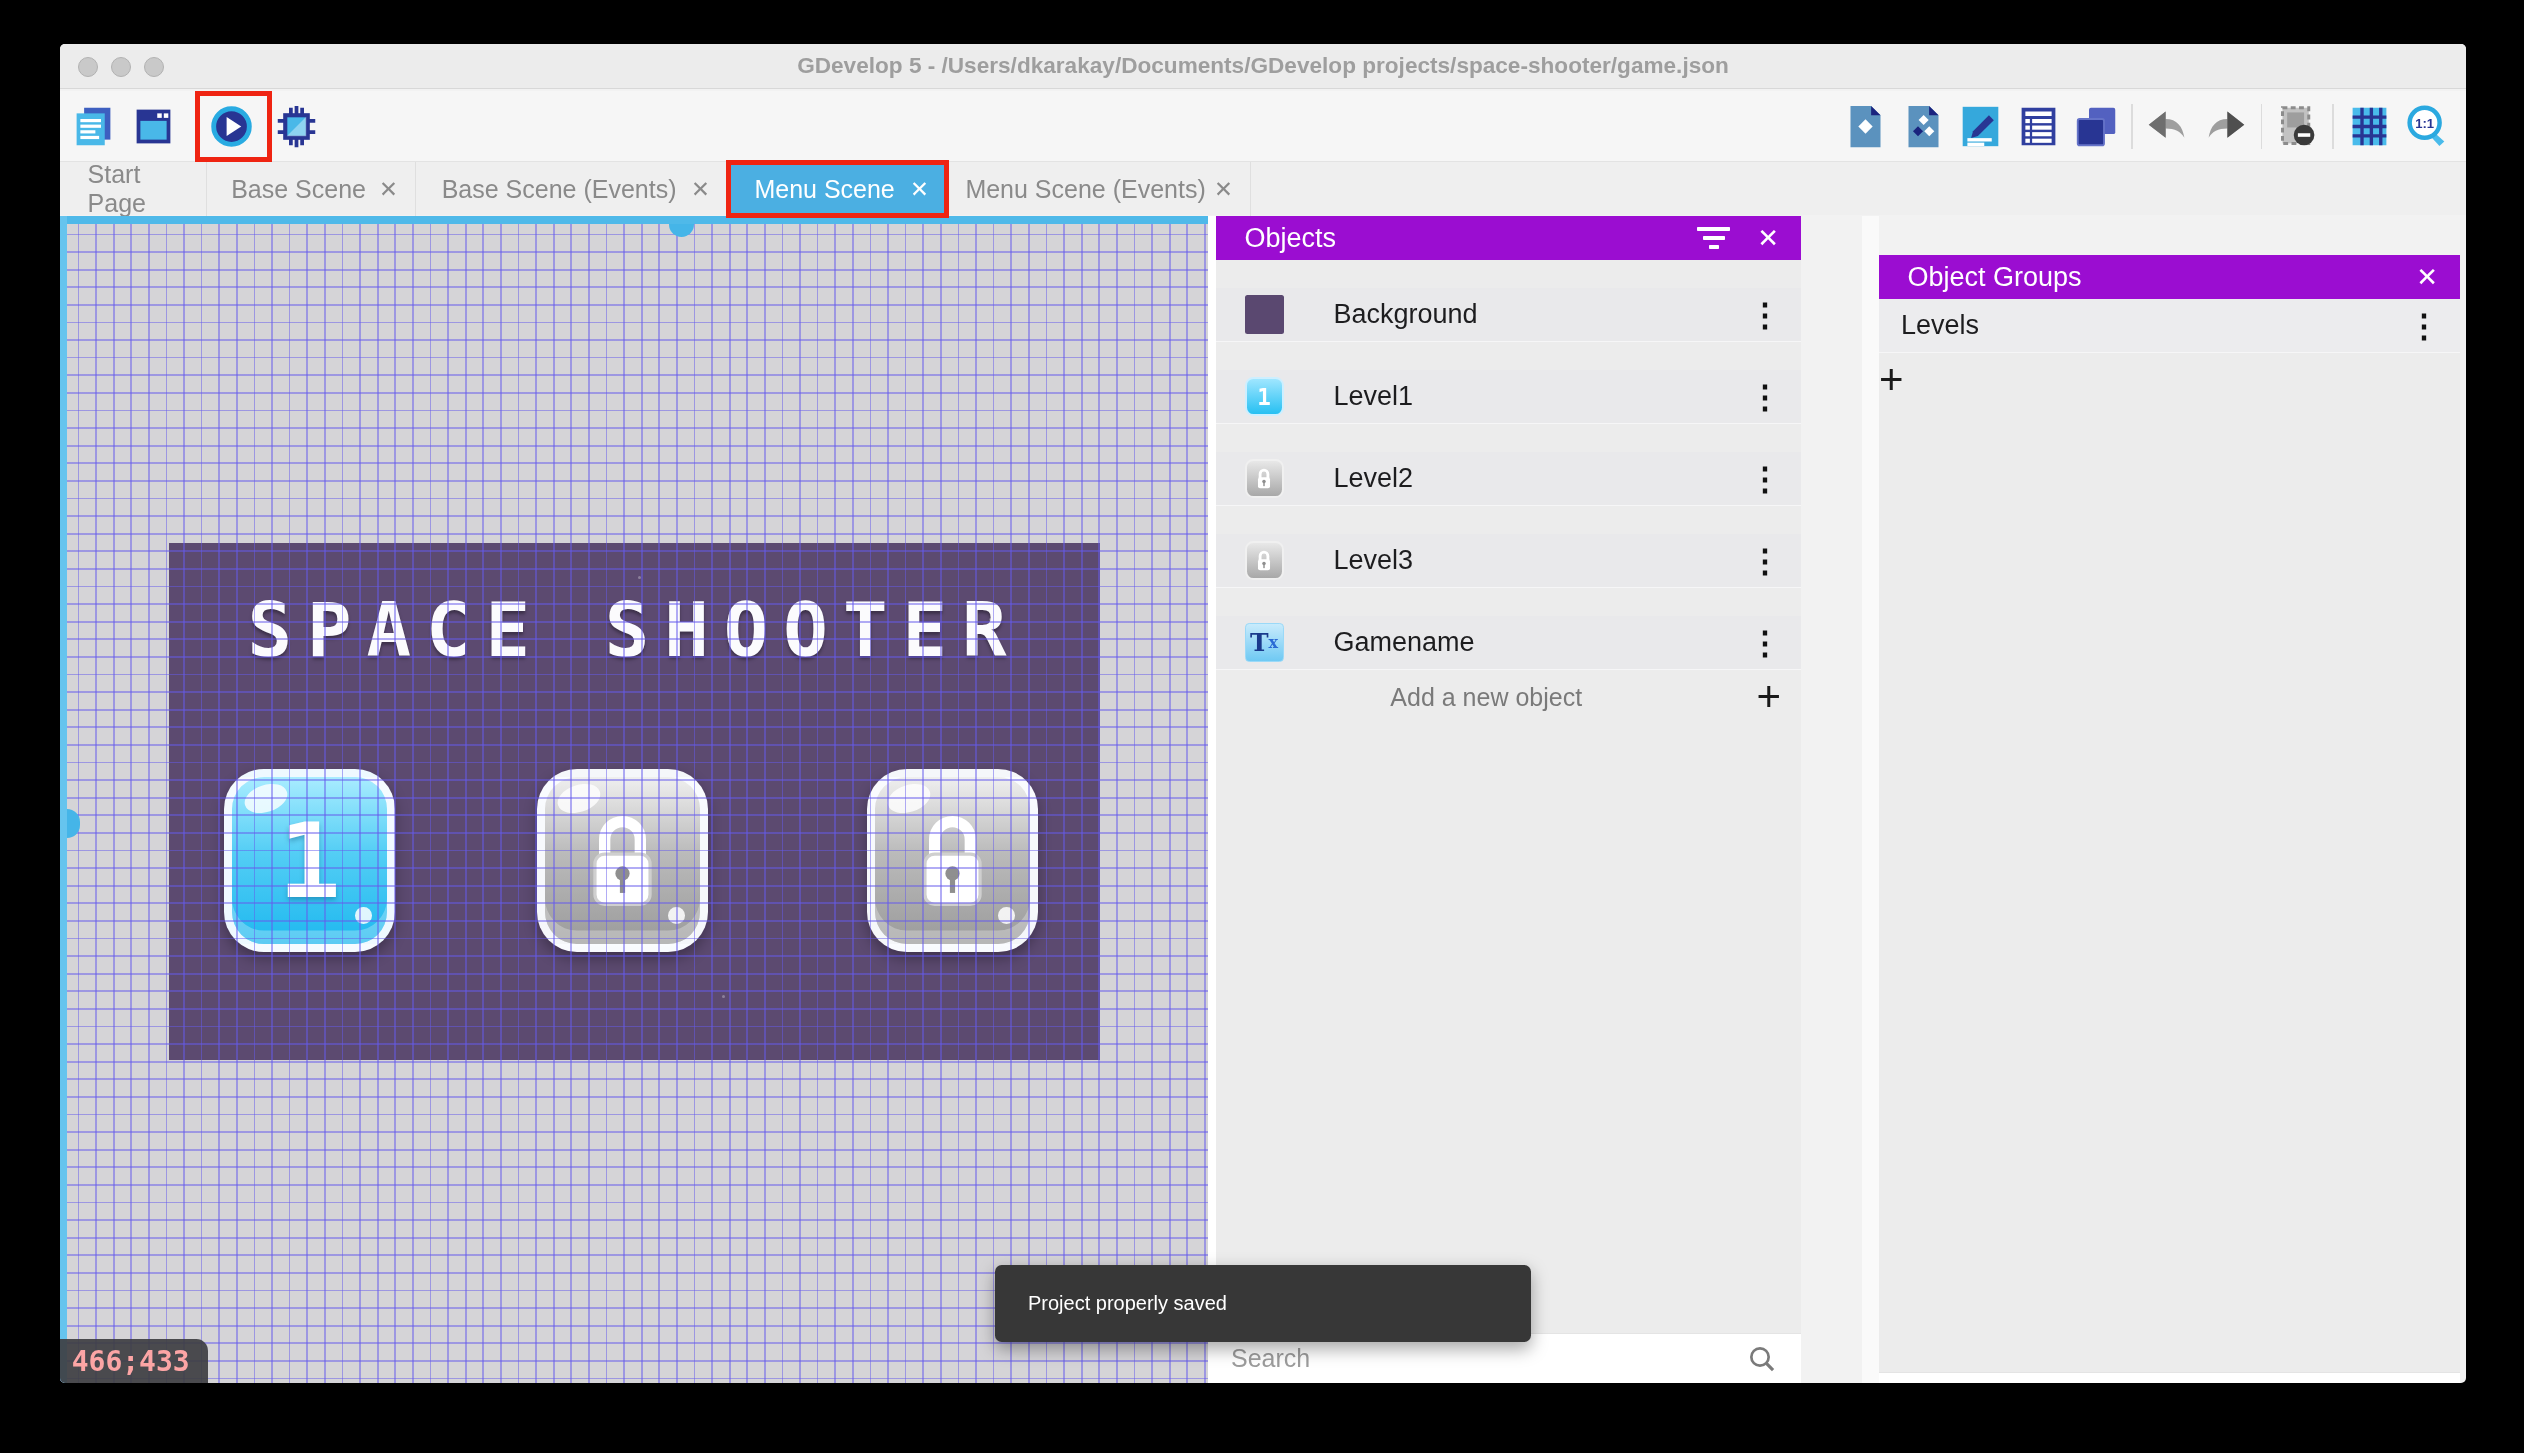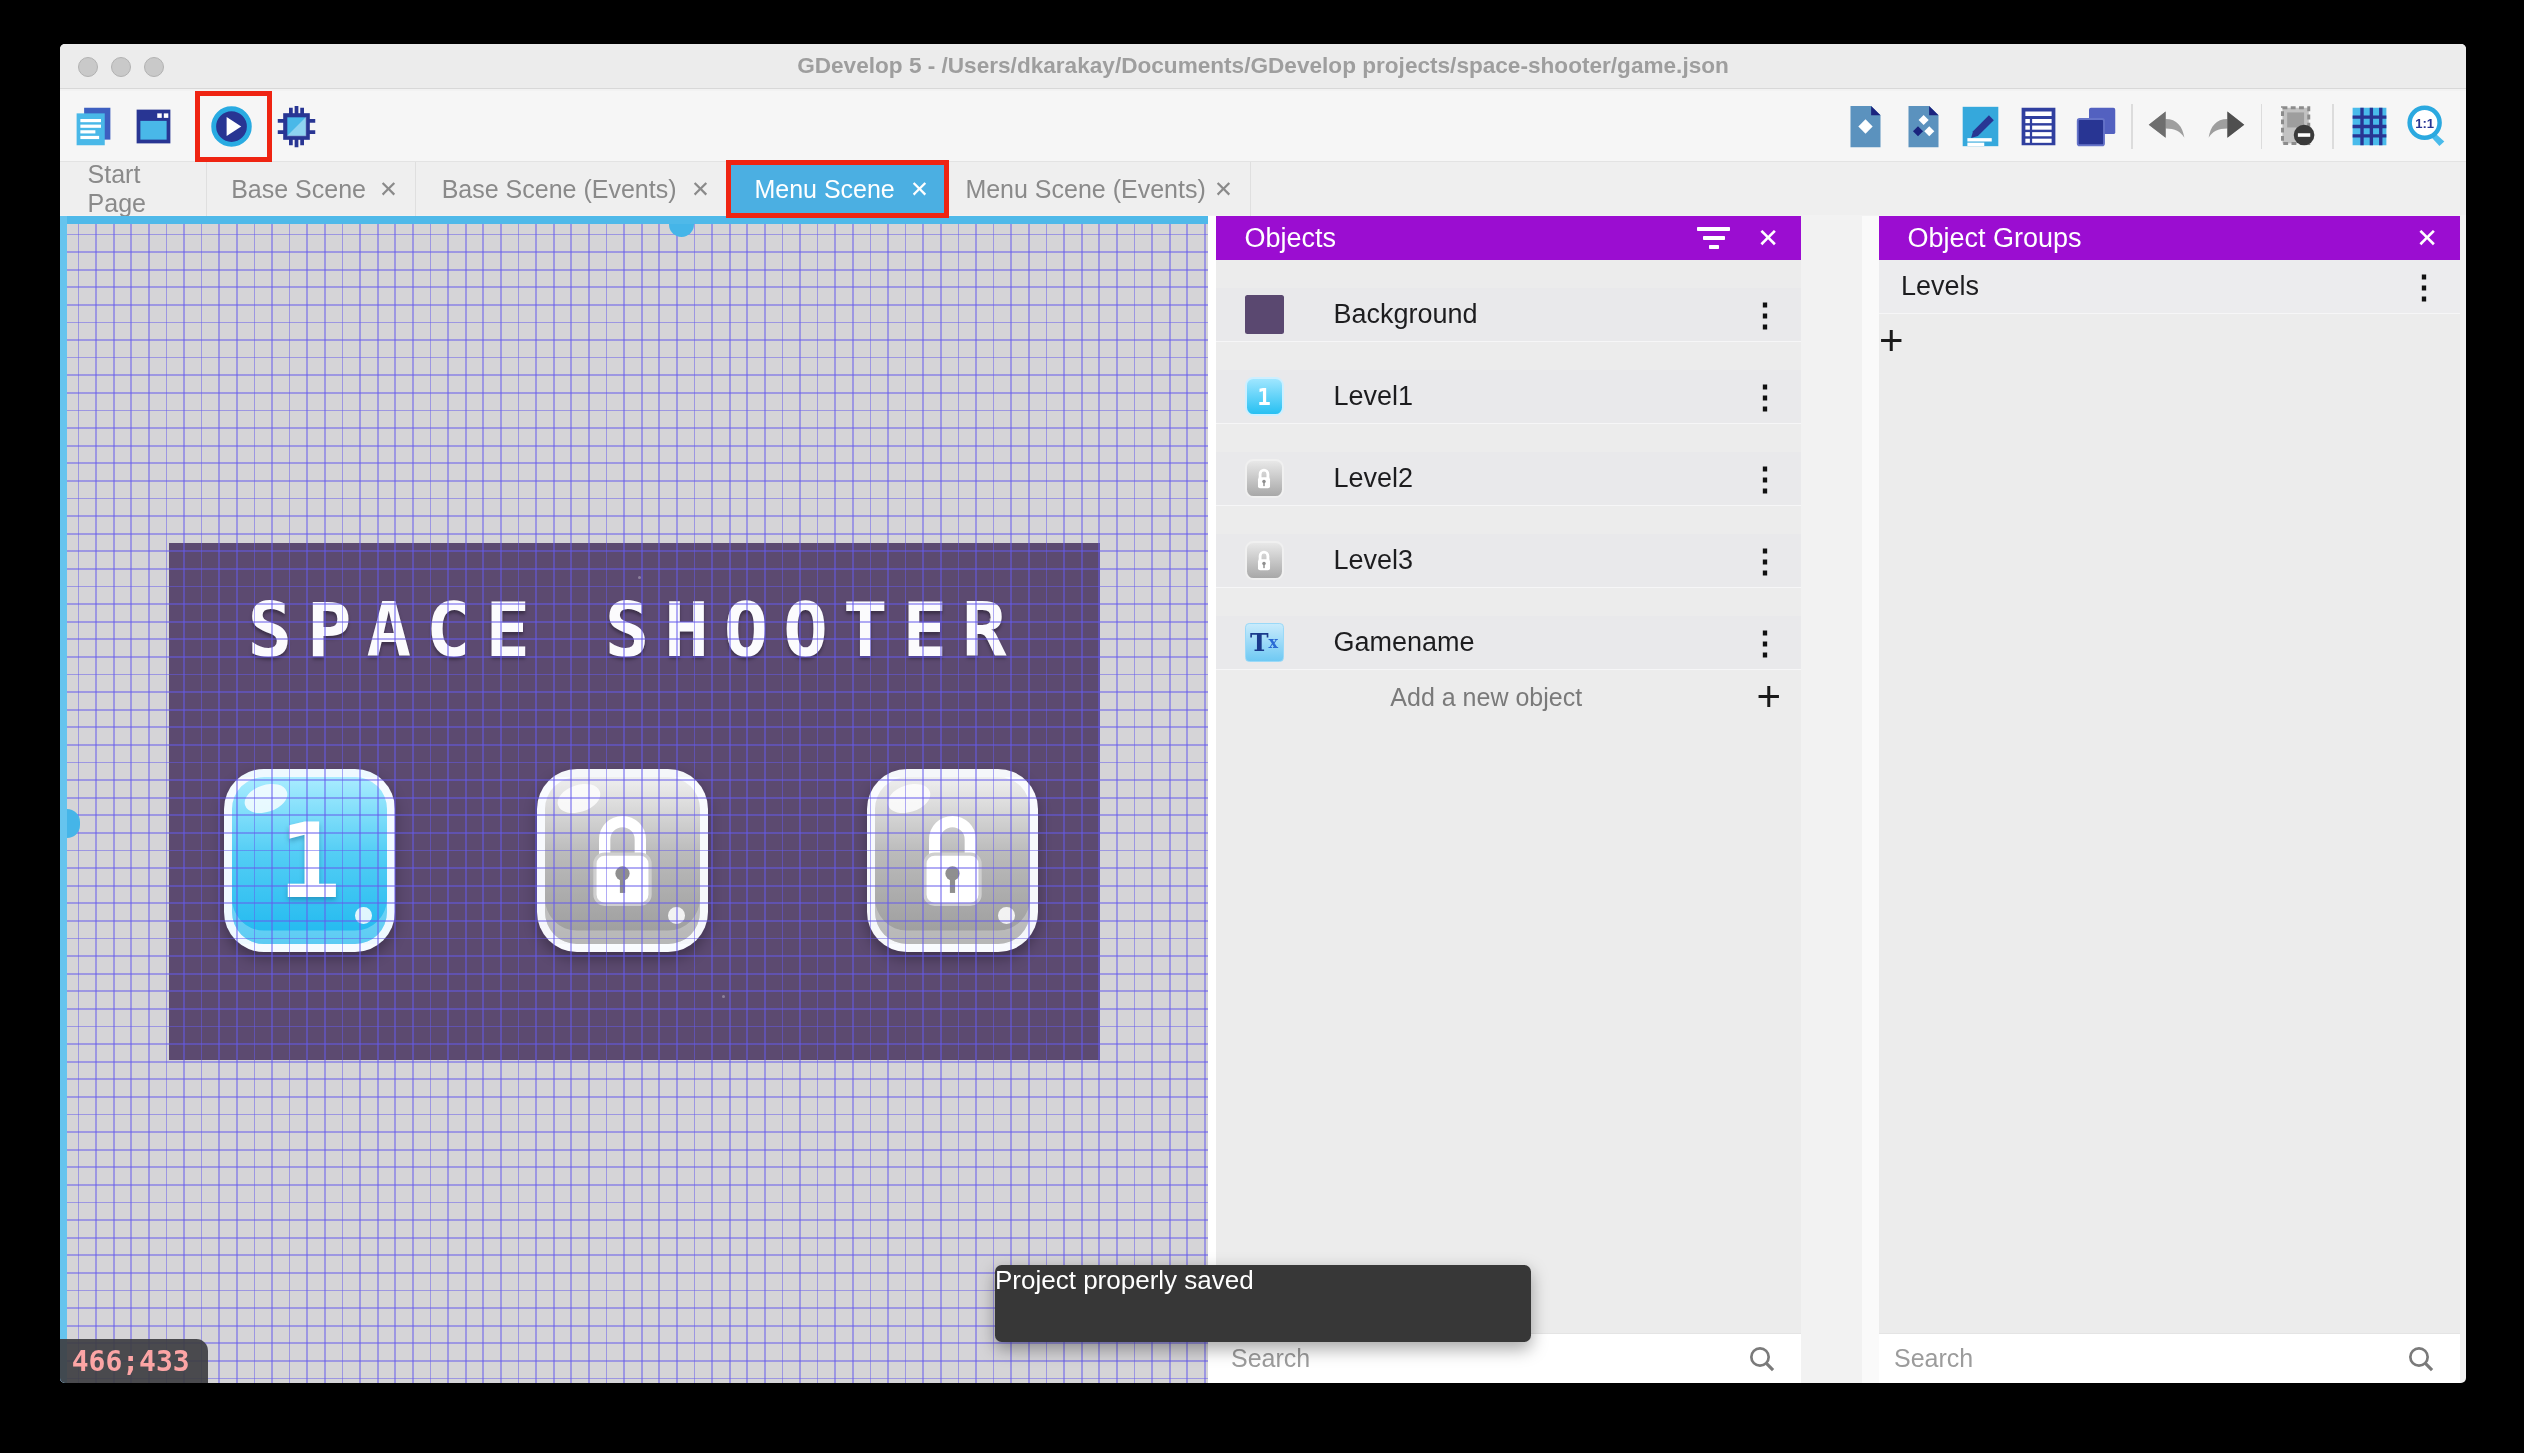--- a/index.html
+++ b/index.html
@@ -76,21 +76,21 @@
     background:rgba(62,62,66,.92);border-radius:0 11.7px 0 0;display:flex;align-items:center;
     font-family:"DejaVu Sans Mono", monospace;font-weight:bold;font-size:28px;color:#fca5a5;}
 
   
   .divider1{position:absolute;left:1148px;top:0;width:8.4px;height:100%;background:#FFF;}
   .divider2{position:absolute;left:1802px;top:0;width:16.7px;height:100%;background:#FAFAFA;}
 
   
   .panel{position:absolute;top:0;height:100%;background:#ECECEC;}
   .panel-objects{left:1156px;width:585px;}
-  .panel-groups{left:1819px;width:581px;}
+  .panel-groups{left:1819px;width:581px;margin-top:39px;}
   .panel-header{height:44px;background:#9B0DD1;display:flex;align-items:center;color:#FFF;}
   .panel-title{font-size:27px;padding-left:28.5px;}
   .panel-close{margin:0 22px 0 25px;font-size:26px;color:#FFF;}
   .filter-icon{margin-left:auto;display:flex;flex-direction:column;align-items:center;gap:5px;width:37px;}
   .filter-icon i{display:block;height:4.2px;background:#FFF;border-radius:0.8px;}
   .f1{width:33px;}.f2{width:22px;}.f3{width:10px;}
 
   .obj-row{height:54px;display:flex;align-items:center;border-bottom:1.7px solid #F6F6F7;background:#E9E9EB;margin-top:28px;}
   .grp-row{height:54px;display:flex;align-items:center;border-bottom:1.7px solid #F6F6F7;background:#ECECEE;}
   .row-label{font-size:27px;color:#1D1D1F;margin-left:50px;}
@@ -111,22 +111,22 @@
 
   .search-bar{position:absolute;left:0;bottom:0;width:100%;height:50px;background:#FFF;
     border-top:0.8px solid #E4E4E4;display:flex;align-items:center;}
   .search-input{flex:1;border:none;outline:none;background:transparent;font-size:25px;color:#333;
     padding-left:15px;font-family:"Liberation Sans",sans-serif;}
   .search-input::placeholder{color:#9C9C9C;}
   .search-icon{margin-right:23.4px;flex:none;}
 
   
   .toast{position:absolute;left:935px;top:1221px;width:536px;height:77px;background:#373737;
-    border-radius:6.7px;z-index:50;display:flex;align-items:flex-start;
-    color:#FFF;font-size:26px;box-shadow:0 6.7px 16.7px rgba(0,0,0,.35);}
+    border-radius:6.7px;z-index:50;display:flex;align-items:center;padding-left:33px;
+    color:#FFF;font-size:20px;box-shadow:0 6.7px 16.7px rgba(0,0,0,.35);}
 
   
   .anno{position:absolute;border:5.9px solid #EF2412;z-index:60;pointer-events:none;}
   .anno-play{left:135px;top:47px;width:77px;height:71px;}
   .anno-tab{left:666px;top:116px;width:223px;height:58px;}
 </style>
 </head>
 <body>
 
 <div class="window">

